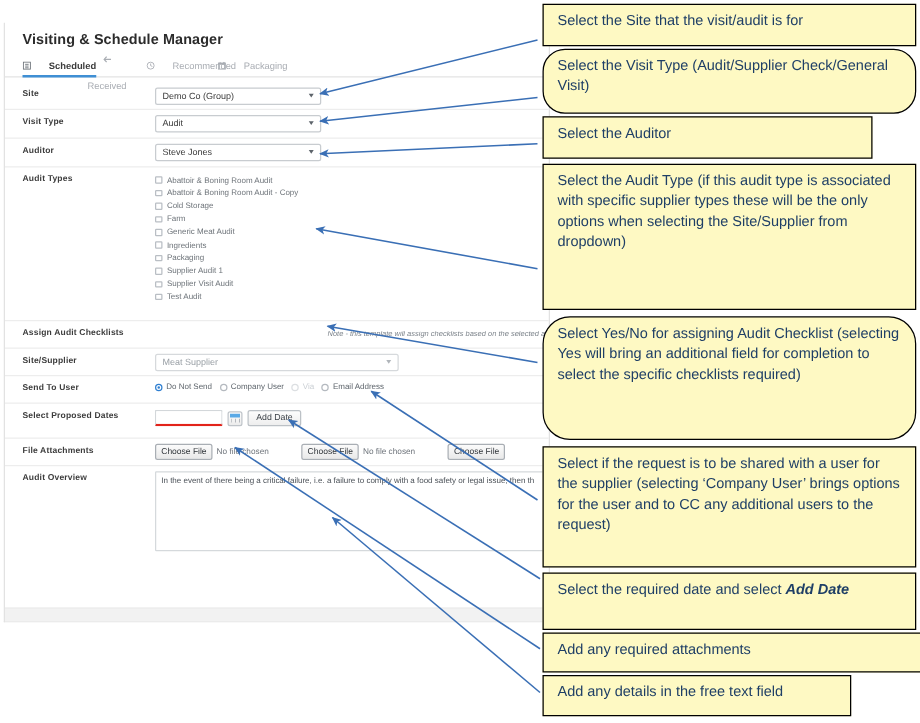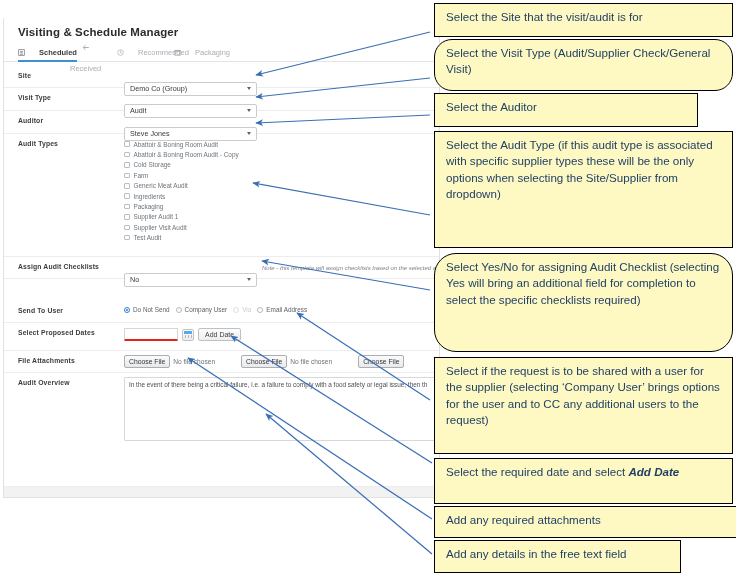--- a/index.html
+++ b/index.html
@@ -46,21 +46,21 @@
   
   .frow{
     position:absolute; left:0; width:100%;
     border-bottom:1px solid #ededed; box-sizing:border-box;
   }
   .flabel{
     position:absolute; left:14px; top:6px;
     font-size:6.8px; font-weight:bold; color:#3c3c3c; letter-spacing:.15px;
     white-space:nowrap;
   }
-  .fctl{ position:absolute; left:120px; top:16px; }
+  .fctl{ position:absolute; left:120px; top:4px; }
 
   .sel{
     width:133px; height:14px; box-sizing:border-box;
     border:1px solid #c8ccd0; border-radius:2px; background:#fff;
     font-size:7.2px; color:#3a3a3a; line-height:12px;
     padding:0 14px 0 5px; position:relative; white-space:nowrap; overflow:hidden;
   }
   .sel .carat{
     position:absolute; right:4px; top:4px; width:5px; height:3px;
   }
@@ -281,29 +281,32 @@
           </div>
           <div class="chkrow">
             <span class="cbox"></span>
             <span class="ctext">Test Audit</span>
           </div>
         </div>
     </div>
 
     <div class="frow" style="top:239px; height:22px;">
       <div class="flabel">Assign Audit Checklists</div>
+      <div class="note">Note - this template will assign checklists based on the selected a</div>
+    </div>
+
+    <div class="frow" style="top:261px; height:22px;">
+      <div class="flabel">Site/Supplier</div>
       <div class="fctl">
-        <div class="sel">
-          <span>No</span>
+        <div class="sel wide muted">
+          <span>Meat Supplier</span>
           <span class="carat"></span>
         </div>
       </div>
-      <div class="note">Note - this template will assign checklists based on the selected a</div>
-    </div>
-
+    </div>
 
     <div class="frow" style="top:283px; height:22px;">
       <div class="flabel">Send To User</div>
       <div class="radios" id="send-radios">
           <div class="radio">
             <span class="rdot on"></span>
             <span class="rtext">Do Not Send</span>
           </div>
           <div class="radio">
             <span class="rdot"></span>

